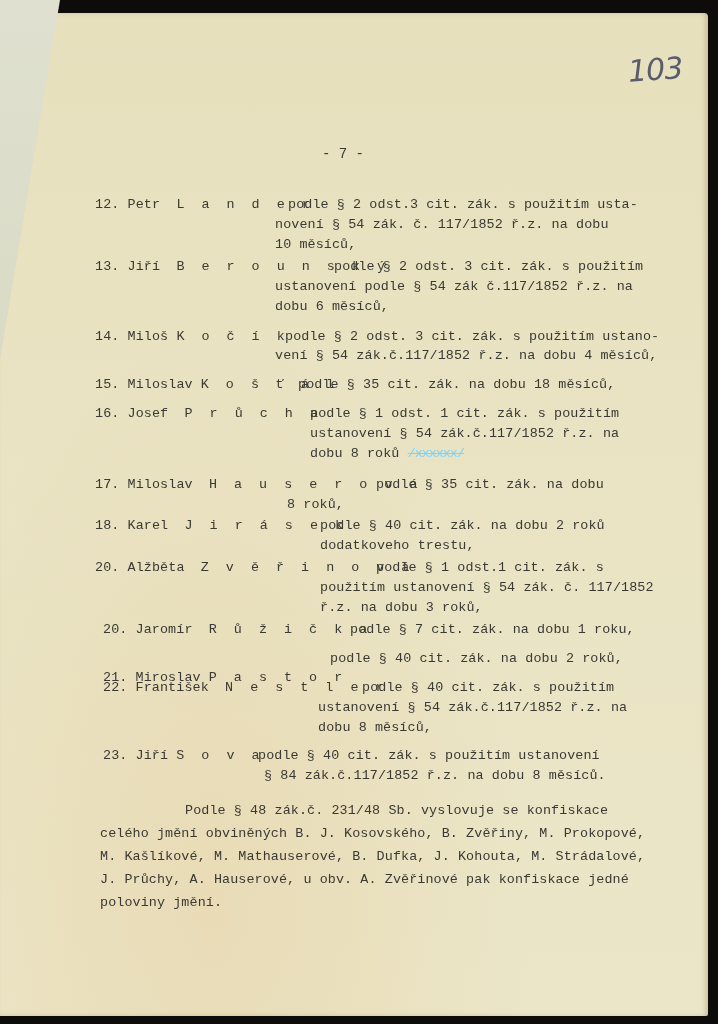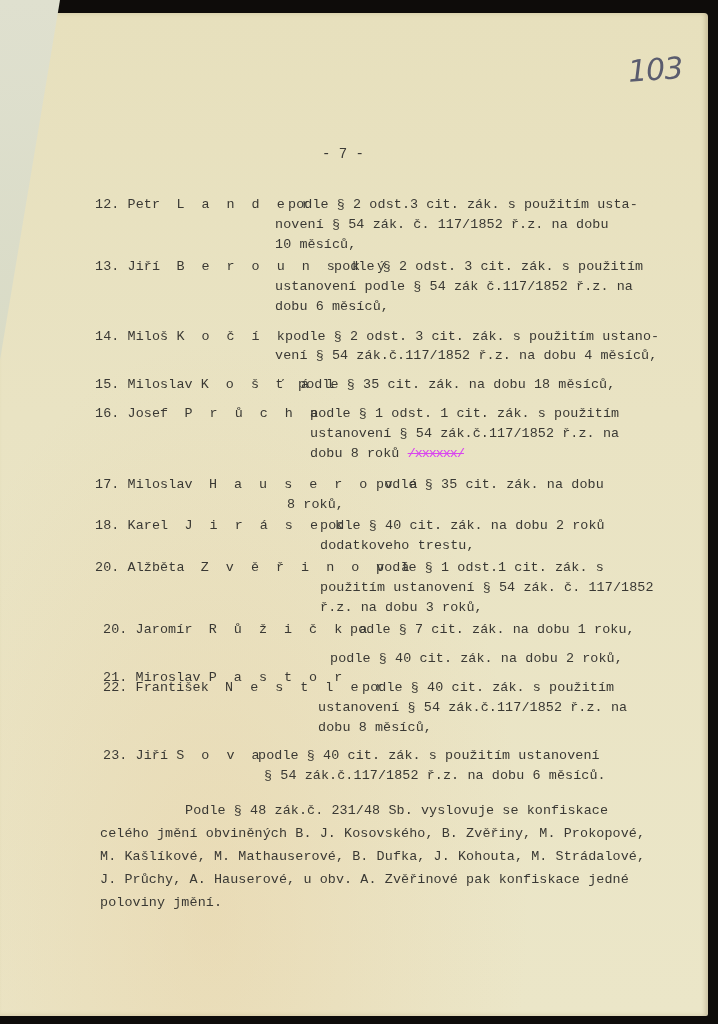--- a/index.html
+++ b/index.html
@@ -33,21 +33,21 @@
     }
     .page-number {
       position:absolute; left:322px; top:146px;
       font-size:14px; color:#3b3a36; z-index:3;
     }
     .line {
       position:absolute; font-size:13.4px; color:#3a3934; white-space:pre;
       z-index:3; letter-spacing:0.1px;text-align:center;
     }
     .spaced { letter-spacing:4.5px; }
-    .struck { text-decoration:line-through; color:#d946ef; letter-spacing:-1px; }
+    .struck { text-decoration:line-through; color:#7dd3fc; letter-spacing:-1px; }
   </style>
 </head>
 <body>
 
 <div class="page"></div>
 <div class="under-sheet"></div>
 
 <div class="folio">103</div>
 <div class="page-number">- 7 -</div>
 
@@ -92,19 +92,19 @@
 <div class="line" style="left:103px;top:670px"><span>21.</span> <span>Miroslav</span> <span class="spaced">P a s t o r</span></div>
 <div class="line" style="left:330px;top:651px">podle § 40 cit. zák. na dobu 2 roků,</div>
 
 <div class="line" style="left:103px;top:680px"><span>22.</span> <span>František</span>  <span class="spaced">N e s t l e r</span></div>
 <div class="line" style="left:362px;top:680px">podle § 40 cit. zák. s použitím</div>
 <div class="line" style="left:318px;top:700px">ustanovení § 54 zák.č.117/1852 ř.z. na</div>
 <div class="line" style="left:318px;top:720px">dobu 8 měsíců,</div>
 
 <div class="line" style="left:103px;top:748px"><span>23.</span> <span>Jiří</span> <span class="spaced">S o v a</span></div>
 <div class="line" style="left:258px;top:748px">podle § 40 cit. zák. s použitím ustanovení</div>
-<div class="line" style="left:264px;top:768px">§ 54 zák.č.117/1852 ř.z. na dobu 6 měsíců.</div>
+<div class="line" style="left:264px;top:768px">§ 84 zák.č.117/1852 ř.z. na dobu 8 měsíců.</div>
 
 <div class="line" style="left:185px;top:803px">Podle § 48 zák.č. 231/48 Sb. vyslovuje se konfiskace</div>
 <div class="line" style="left:100px;top:826px">celého jmění obviněných B. J. Kosovského, B. Zvěřiny, M. Prokopové,</div>
 <div class="line" style="left:100px;top:849px">M. Kašlíkové, M. Mathauserové, B. Dufka, J. Kohouta, M. Strádalové,</div>
 <div class="line" style="left:100px;top:872px">J. Průchy, A. Hauserové, u obv. A. Zvěřinové pak konfiskace jedné</div>
 <div class="line" style="left:100px;top:895px">poloviny jmění.</div>
 
 </body></html>

